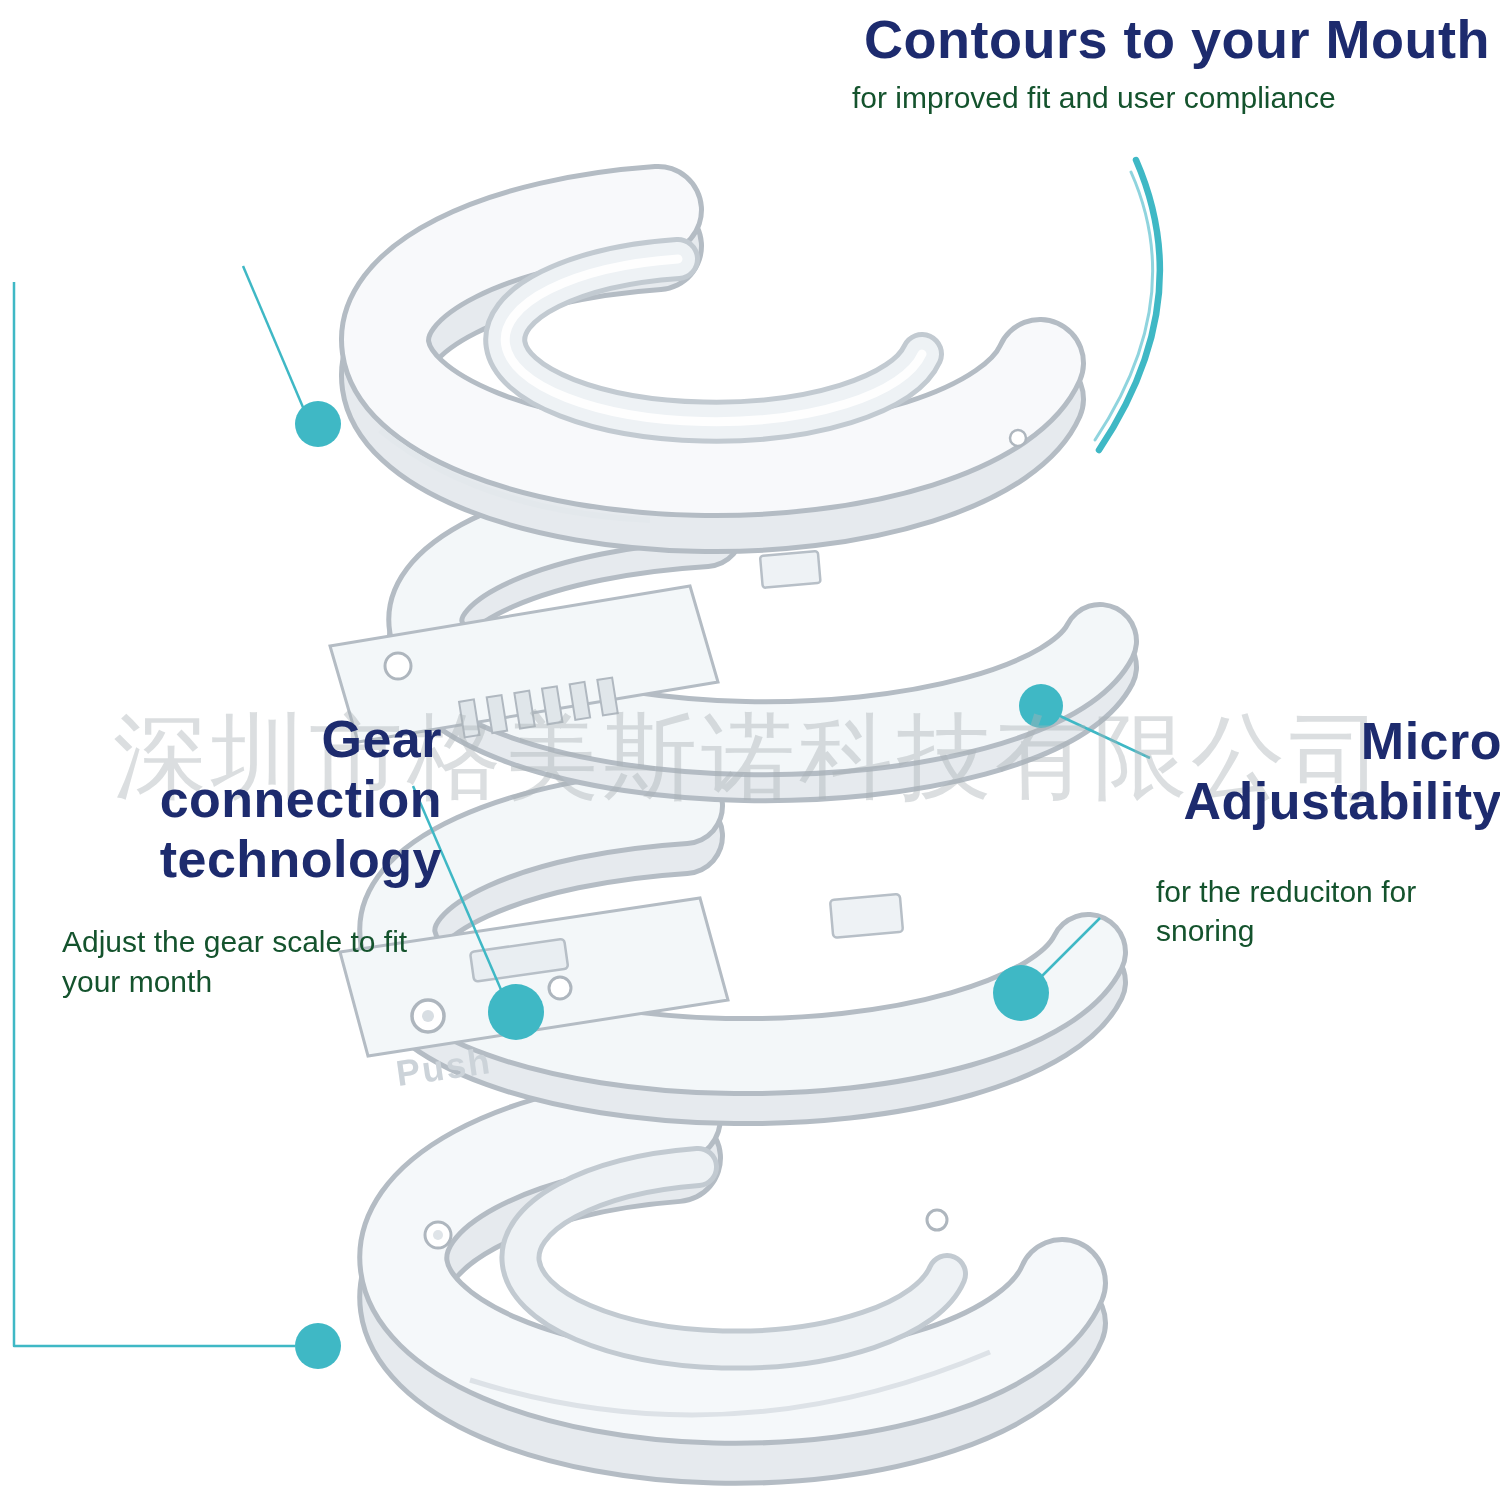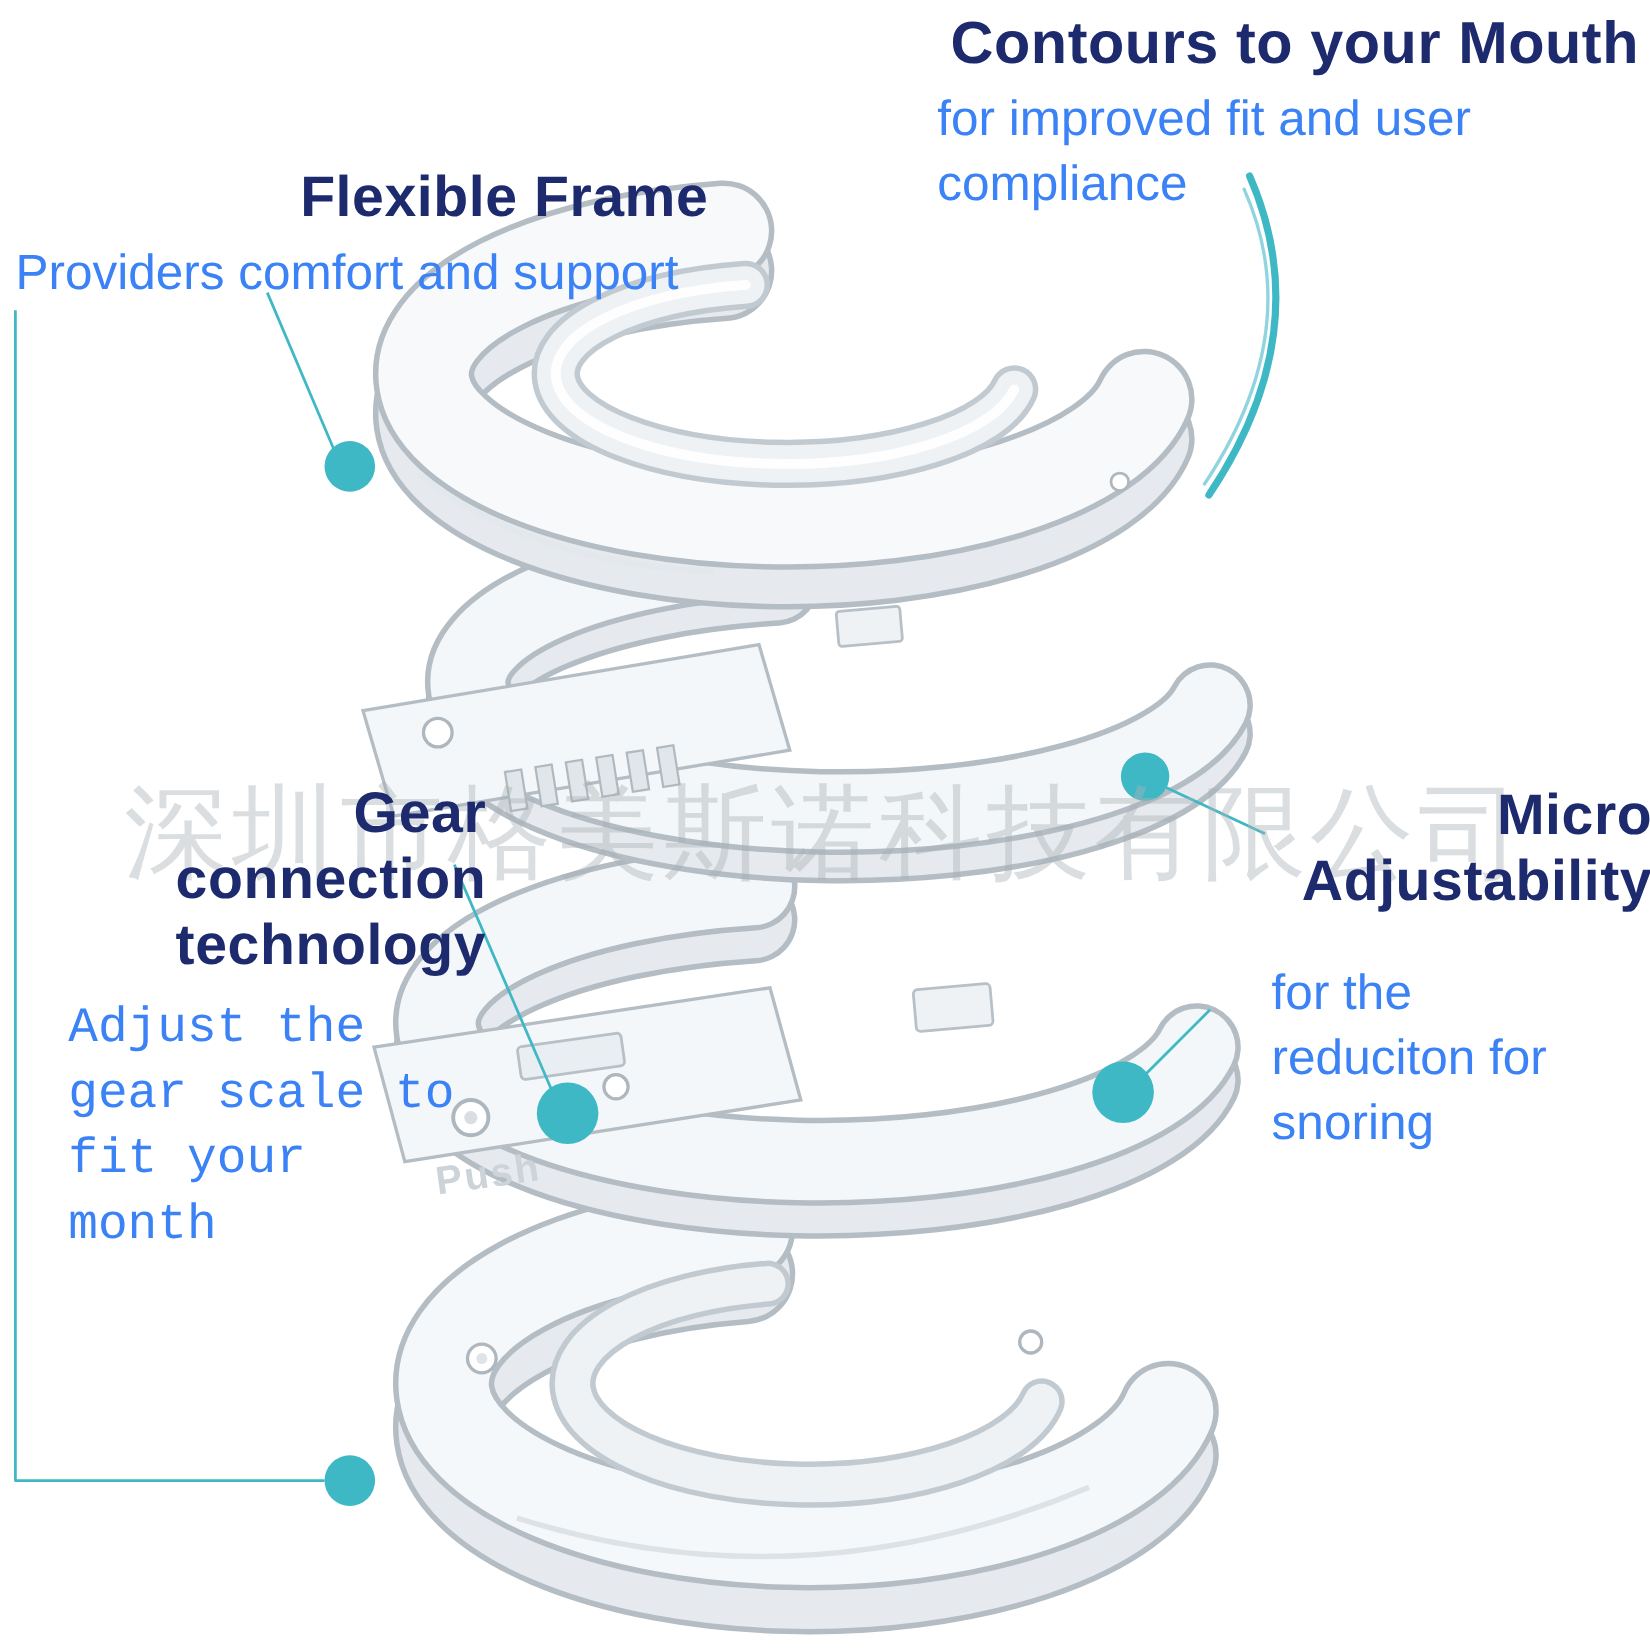--- a/index.html
+++ b/index.html
@@ -13,28 +13,28 @@
     font-size:94px;letter-spacing:4px;white-space:nowrap;
     color:#aab2b6;opacity:0.42;z-index:2;font-weight:400;text-align:right;
   }
   .ann{position:absolute;z-index:3;}
   .title{
     color:#1d2b6e;font-weight:700;font-size:52px;line-height:1.15;
     letter-spacing:0.5px;
     text-align:right;
   }
   .subtitle{
-    color:#3b82f6;font-weight:400;font-size:45px;line-height:1.32;margin-top:8px;
+    color:#14532d;font-weight:400;font-size:30px;line-height:1.32;margin-top:8px;
   }
   .ann-contours{left:826px;top:8px;width:664px;}
   .ann-contours .title{font-size:54px;}
   .ann-contours .subtitle{padding-left:26px;}
   .ann-flexible{left:14px;top:150px;width:630px;}
   .ann-gear{left:62px;top:710px;width:380px;}
-  .ann-gear .subtitle{margin-top:16px;width:372px;font-family:Liberation Mono, monospace;}
+  .ann-gear .subtitle{margin-top:33px;width:372px;}
   .ann-micro{left:1156px;top:712px;width:346px;}
   .ann-micro .subtitle{margin-top:40px;width:282px;}
   .emboss{
     font-family:"Liberation Sans", sans-serif;font-size:36px;font-weight:700;
     fill:#ccd3d9;letter-spacing:2px;
   }
 </style>
 </head>
 <body>
 
@@ -118,24 +118,20 @@
     </g>
   </svg>
 
   <div class="watermark">深圳市格美斯诺科技有限公司</div>
 
   <div class="ann ann-contours">
     <div class="title">Contours to your Mouth</div>
     <div class="subtitle">for improved fit and user compliance</div>
   </div>
 
-  <div class="ann ann-flexible">
-    <div class="title">Flexible Frame</div>
-    <div class="subtitle">Providers comfort and support</div>
-  </div>
 
   <div class="ann ann-gear">
     <div class="title">Gear connection technology</div>
     <div class="subtitle">Adjust the gear scale to fit your month</div>
   </div>
 
   <div class="ann ann-micro">
     <div class="title">Micro Adjustability</div>
     <div class="subtitle">for the reduciton for snoring</div>
   </div>

